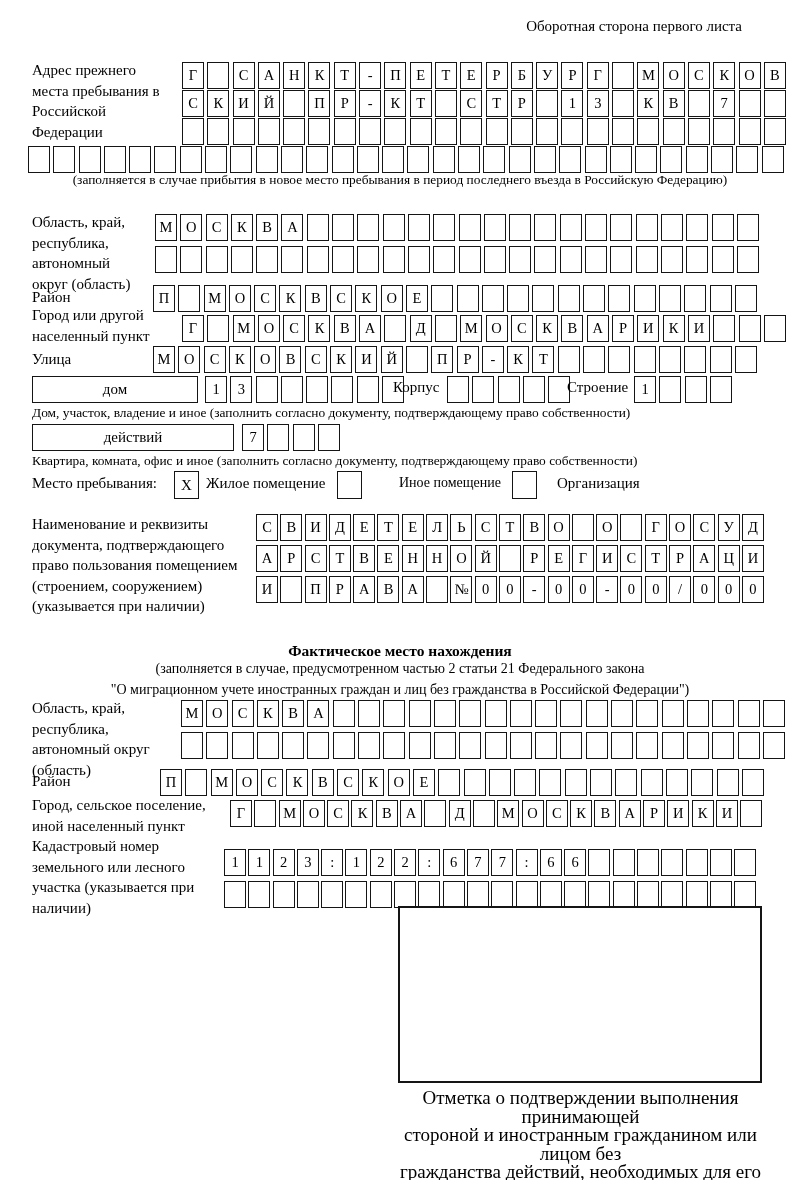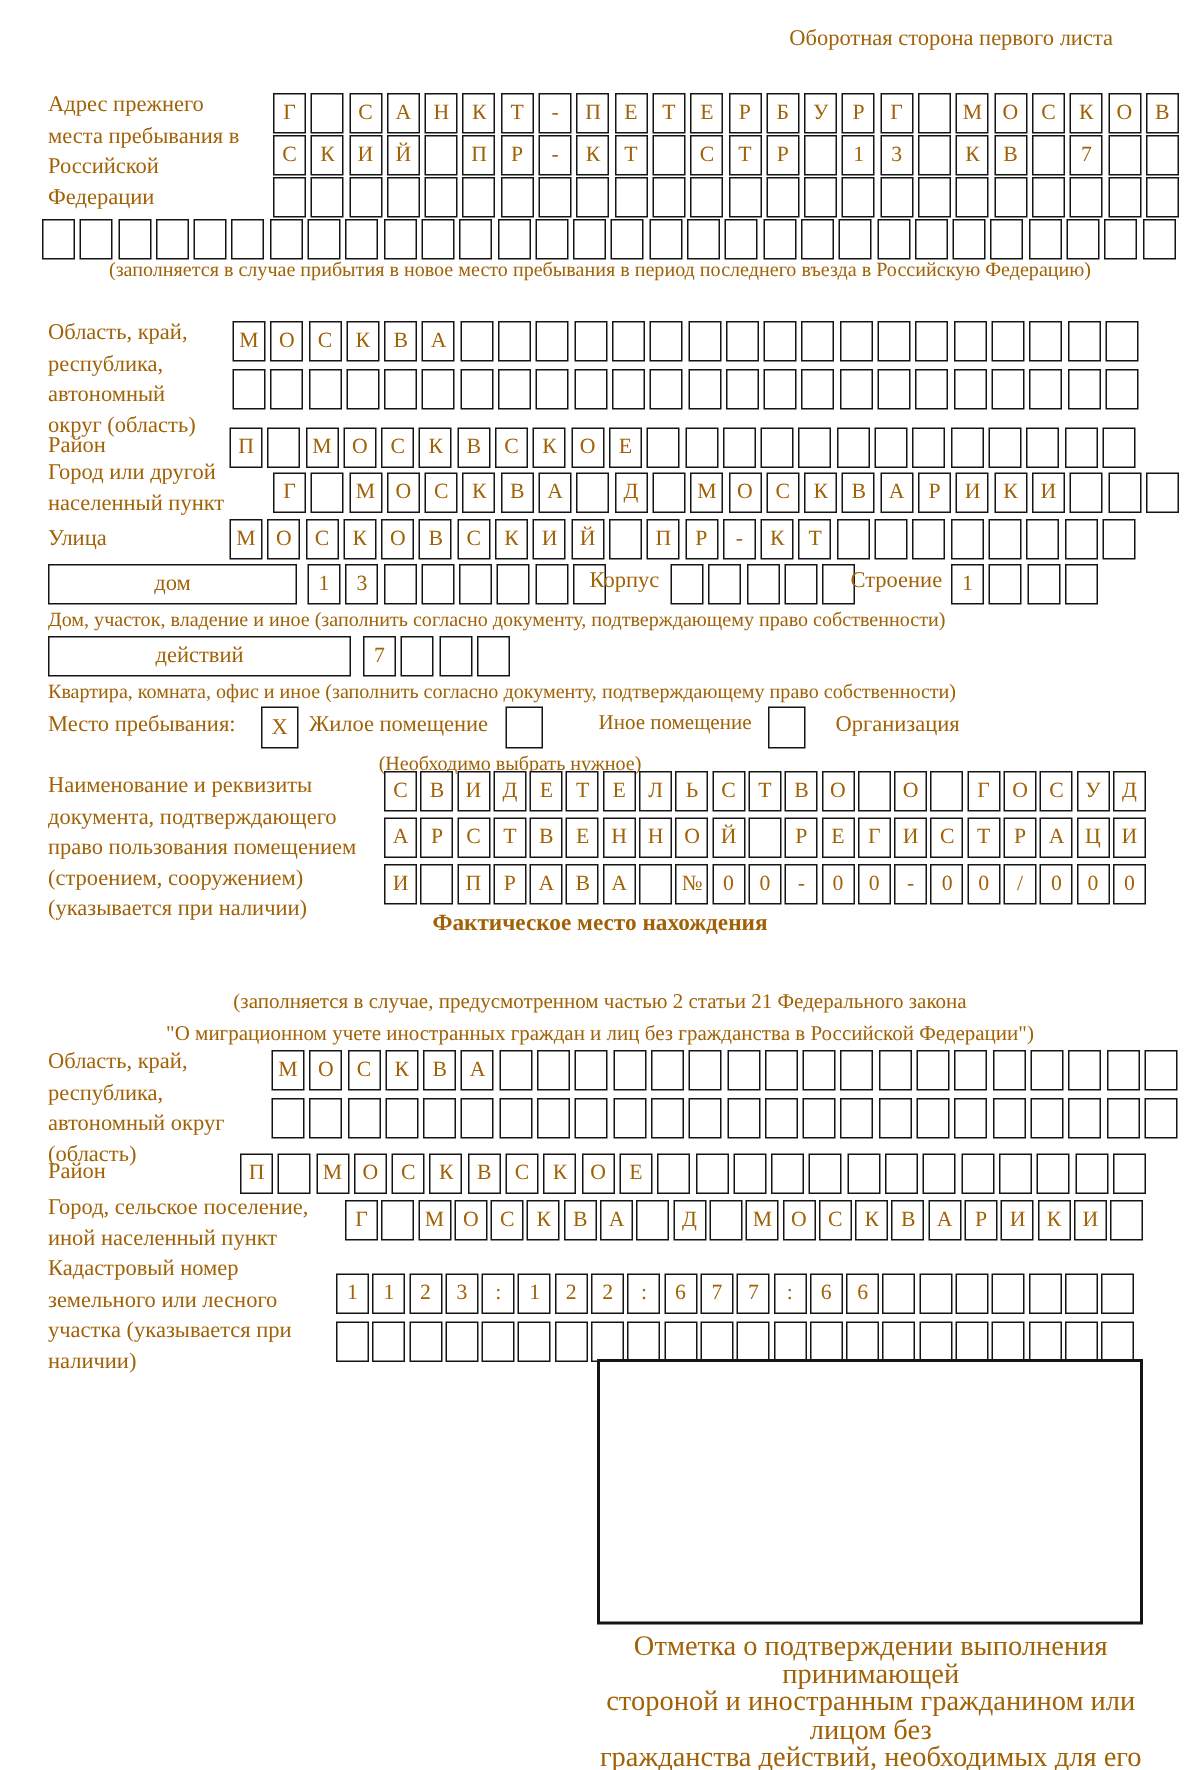--- a/index.html
+++ b/index.html
@@ -1,16 +1,16 @@
 <!DOCTYPE html>
 <html><head>
 <meta charset="utf-8">
 <style>
   html,body{margin:0;padding:0;background:#fff;}
-  #page{position:relative;width:800px;height:1180px;background:#ffffff;color:#a16207;
+  #page{position:relative;width:800px;height:1180px;background:#ffffff;color:#000000;
         font-family:"Liberation Serif","DejaVu Serif",serif;overflow:hidden;}
   .abs{position:absolute;}
   .label{position:absolute;font-size:15px;line-height:20.5px;}
   .note{font-size:13.4px;line-height:17px;}
   .center{text-align:center;width:800px;left:0;}
   .boxrow{position:absolute;display:flex;gap:3.3px;}
   .boxrow.tight{gap:2.3px;}
   .cell{box-sizing:border-box;width:22px;height:27px;border:1.6px solid #151515;
         display:flex;align-items:center;justify-content:center;
         font-size:14.5px;flex:0 0 auto;background:#fff;}
@@ -317,21 +317,20 @@
     </div>
   <div class="abs note" style="left:32px;top:452px;">Квартира, комната, офис и иное (заполнить согласно документу, подтверждающему право собственности)</div>
 
   <div class="abs" style="left:32px;top:475px;font-size:15px;">Место пребывания:</div>
   <div class="checkbox" style="left:174px;top:471px;">X</div>
   <div class="abs" style="left:206px;top:475px;font-size:15px;">Жилое помещение</div>
   <div class="checkbox" style="left:337px;top:471px;"></div>
   <div class="abs" style="left:371px;top:475px;font-size:14px;margin-left:28px;">Иное помещение</div>
   <div class="checkbox" style="left:512px;top:471px;"></div>
   <div class="abs" style="left:557px;top:475px;font-size:15px;">Организация</div>
-  <div class="abs note" style="left:160px;top:500px;width:360px;text-align:center;">(Необходимо выбрать нужное)</div>
 
   <div class="label" style="left:32px;top:514px;width:218px;">Наименование и реквизиты документа, подтверждающего право пользования помещением (строением, сооружением) (указывается при наличии)</div>
   <div class="boxrow tight" style="left:256px;top:514px;">
       <span class="cell">С</span>
       <span class="cell">В</span>
       <span class="cell">И</span>
       <span class="cell">Д</span>
       <span class="cell">Е</span>
       <span class="cell">Т</span>
       <span class="cell">Е</span>
@@ -390,21 +389,21 @@
       <span class="cell">0</span>
       <span class="cell">-</span>
       <span class="cell">0</span>
       <span class="cell">0</span>
       <span class="cell">/</span>
       <span class="cell">0</span>
       <span class="cell">0</span>
       <span class="cell">0</span>
     </div>
 
-  <div class="heading center" style="top:607px;font-size:15.5px;">Фактическое место нахождения</div>
+  <div class="heading center" style="top:642px;font-size:15.5px;">Фактическое место нахождения</div>
   <div class="abs note center" style="top:660px;font-size:14px;">(заполняется в случае, предусмотренном частью 2 статьи 21 Федерального закона</div>
   <div class="abs note center" style="top:681px;font-size:14px;">"О миграционном учете иностранных граждан и лиц без гражданства в Российской Федерации")</div>
 
   <div class="label" style="left:32px;top:698px;width:150px;">Область, край, республика, автономный округ (область)</div>
   <div class="boxrow" style="left:181px;top:700px;">
       <span class="cell">М</span>
       <span class="cell">О</span>
       <span class="cell">С</span>
       <span class="cell">К</span>
       <span class="cell">В</span>

